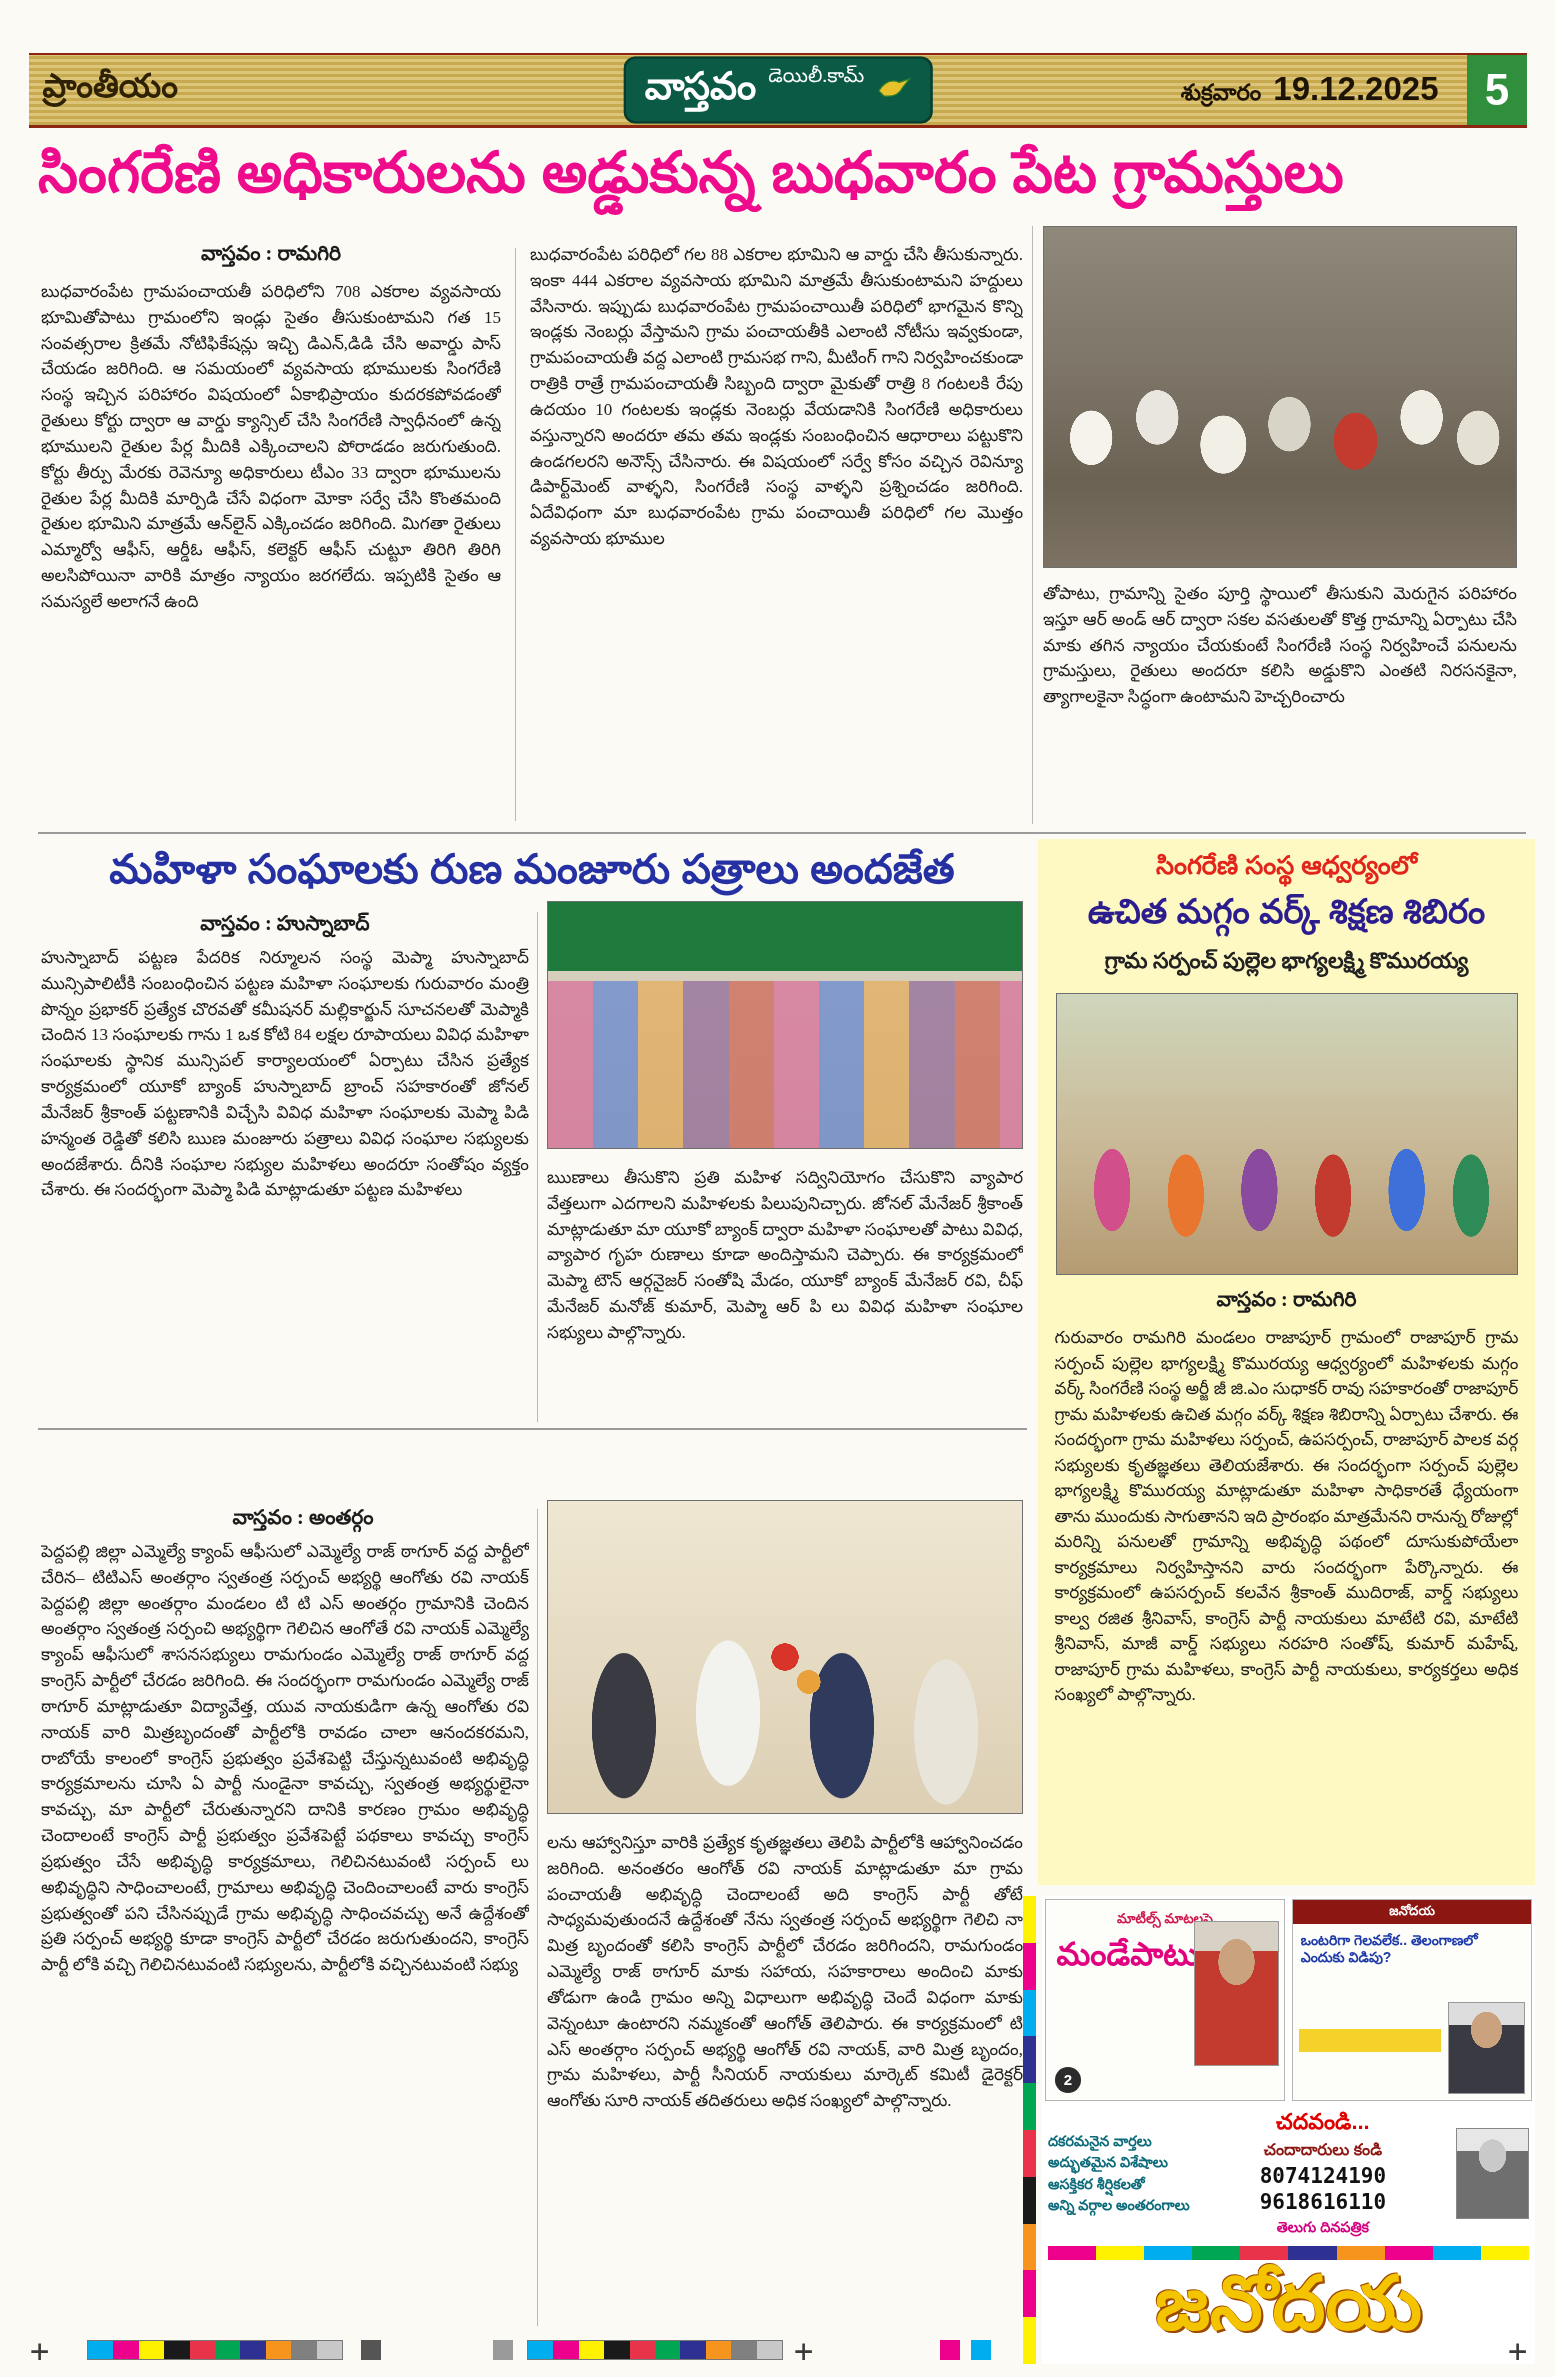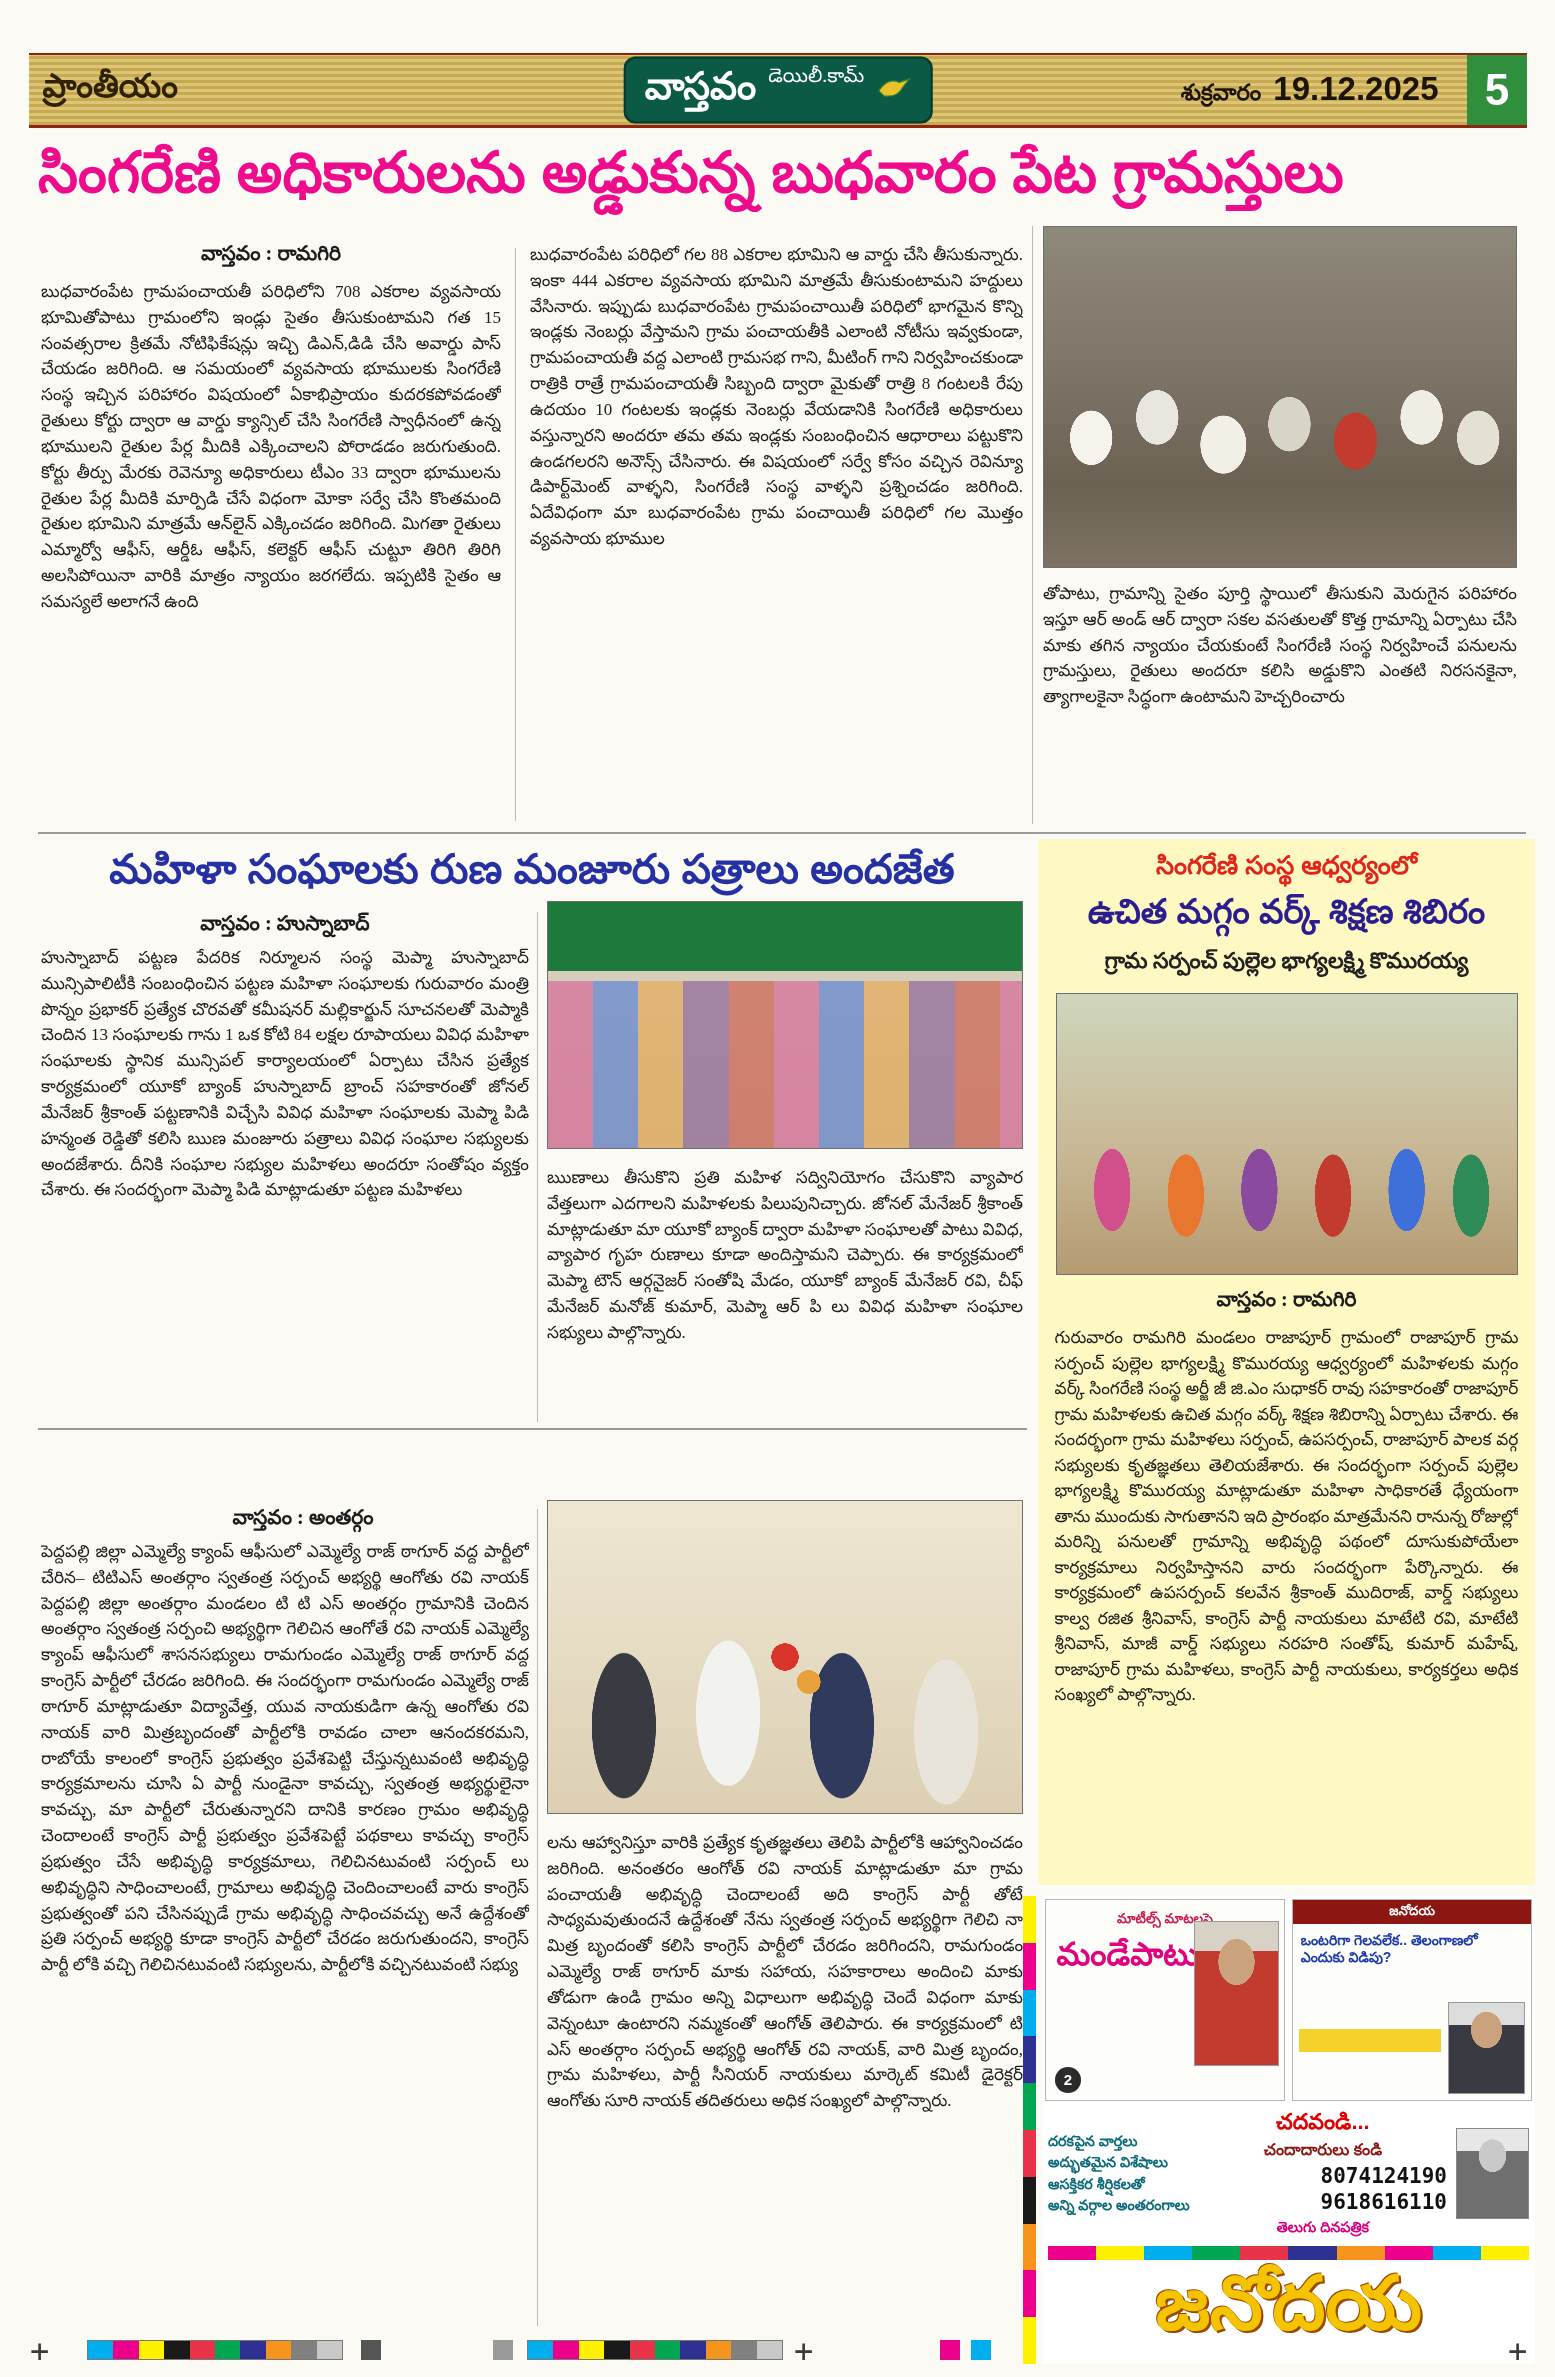--- a/index.html
+++ b/index.html
@@ -125,21 +125,21 @@
   .t2-bar { background:#8c1612; color:#fff; font-size:12.8px; font-weight:bold; text-align:center; padding:3px 0; font-family:"Liberation Sans",sans-serif; }
   .t2-title { color:#1d3aa8; font-size:14px; font-weight:bold; margin:7.5px 7.5px 0 7.5px; line-height:1.25; font-family:"Liberation Sans",sans-serif; }
   .t2-yellow { position:absolute; left:6px; bottom:48px; right:90px; background:#f5d22a; height:22.6px; }
   .t2-photo { position:absolute; right:6px; bottom:6px; width:75px; height:90px; border:0.8px solid #999;
     background:radial-gradient(25.6px 30px at 50% 30%, #caa37e 0 60%, transparent 61%), linear-gradient(180deg,#ddd 0 25%, #3a3a42 25% 100%); }
   .ad-mid { display:flex; align-items:center; gap:9px; padding:7.5px 6px 0 6px; }
   .promo { font-size:14.3px; color:#0c6b7a; font-weight:bold; line-height:1.5; font-family:"Liberation Sans",sans-serif; white-space:nowrap; }
   .cta { text-align:center; flex:1; }
   .cta-l1 { color:#e00000; font-size:22px; font-weight:bold; font-family:"Liberation Sans",sans-serif; }
   .cta-l2 { color:#8c1612; font-size:16px; font-weight:bold; font-family:"Liberation Sans",sans-serif; margin-top:1.5px; }
-  .phone { font-size:21px; font-weight:bold; color:#111; font-family:"DejaVu Sans Mono",monospace; line-height:1.25;text-align:right; }
+  .phone { font-size:21px; font-weight:bold; color:#111; font-family:"DejaVu Sans Mono",monospace; line-height:1.25; }
   .tagline { color:#d4007f; font-size:14.3px; font-weight:bold; margin-top:3px; font-family:"Liberation Sans",sans-serif; }
   .mid-photo { width:71px; height:89px; border:0.8px solid #888;
     background:radial-gradient(22.6px 27px at 50% 30%, #c9c9c9 0 60%, transparent 61%), linear-gradient(180deg,#e7e7e7 0 25%, #6f6f6f 25% 100%); }
   .ad-hstrip { height:13.5px; margin:7.5px 6px 4.5px 6px; display:flex; }
   .ad-logo { text-align:center; font-size:75px; font-weight:bold; color:#f5c400; line-height:1.05;
     text-shadow:2.3px 2.3px 0 #9c4a00, -0.8px -0.8px 0 #9c4a00; font-family:"Liberation Sans",sans-serif; }
 
   
   .swatch-row .swatch { flex:1; height:100%; }
   .ad-vstrip .swatch { width:100%; flex:1; }
@@ -252,21 +252,21 @@
       <div class="thumb">
         <div class="t2-bar">జనోదయ</div>
         <div class="t2-title">ఒంటరిగా గెలవలేక.. తెలంగాణలో ఎందుకు విడిపు?</div>
         <div class="t2-yellow"></div>
         <div class="t2-photo"></div>
       </div>
     </div>
 
     <div class="ad-mid">
       <div class="promo">
-        <div>దరకపైన వార్తలు</div>
+        <div>దకరమనైన వార్తలు</div>
         <div>అద్భుతమైన విశేషాలు</div>
         <div>ఆసక్తికర శీర్షికలతో</div>
         <div>అన్ని వర్గాల అంతరంగాలు</div>
       </div>
       <div class="cta">
         <div class="cta-l1">చదవండి...</div>
         <div class="cta-l2">చందాదారులు కండి</div>
         <div class="phone">8074124190</div>
         <div class="phone">9618616110</div>
         <div class="tagline">తెలుగు దినపత్రిక</div>

